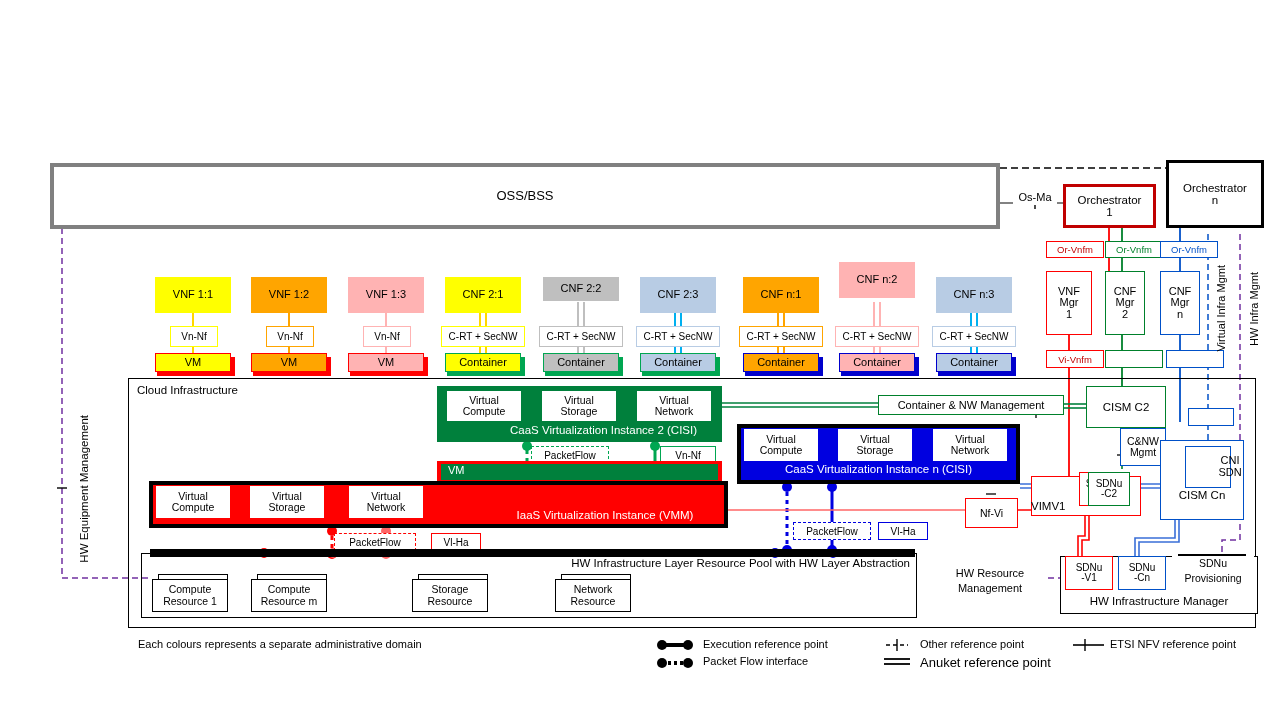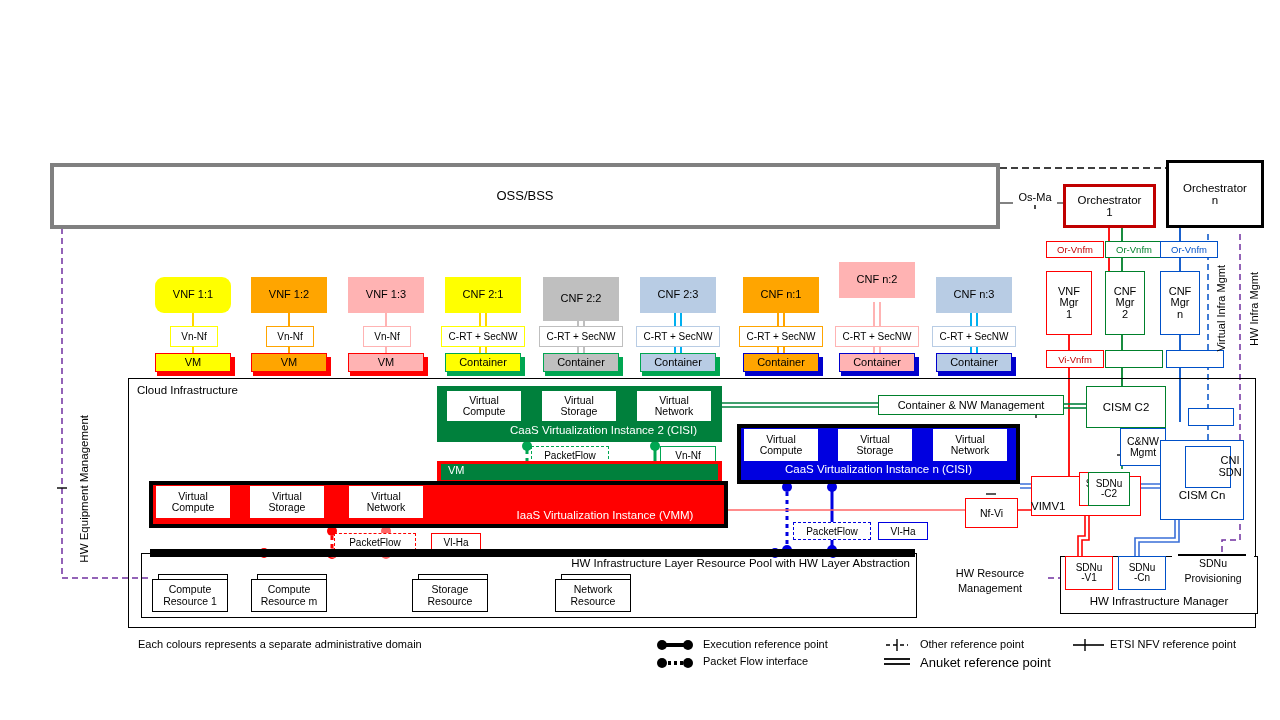--- a/index.html
+++ b/index.html
@@ -188,21 +188,21 @@
   </div>
   <div class="vtext" style="left:1248px; top:272px; font-size:11px;">
     <span>HW Infra Mgmt</span>
   </div>
 
   <div class="abs" style="left:128px; top:378px; width:1128px; height:250px; border:1.6px solid #000; background:transparent;"></div>
   <div class="abs" style="left:137px; top:384px; font-size:11.5px;">
     <span>Cloud Infrastructure</span>
   </div>
 
-  <div class="bx" style="left:155px; top:277px; width:76px; height:36px; background:#ffff00; font-size:11px;border-radius:9px;">
+  <div class="bx" style="left:155px; top:277px; width:76px; height:36px; background:#ffff00; font-size:11px;">
     <span>VNF 1:1</span>
     </div>
   <div class="lbl" style="left:170px; top:326px; width:48px; height:21px; border:1.3px solid #ffff00; font-size:10px;">
     <span>Vn-Nf</span>
     </div>
   <div class="abs" style="left:157px; top:357px; width:78px; height:19px; background:#ff0000;"></div>
   <div class="bx" style="left:155px; top:353px; width:76px; height:19px; background:#ffff00; border:1px solid #ff0000; font-size:11px;">
     <span>VM</span>
     </div>
 
@@ -232,21 +232,21 @@
     <span>CNF 2:1</span>
     </div>
   <div class="lbl" style="left:441px; top:326px; width:84px; height:21px; border:1.3px solid #ffff00; font-size:10px;">
     <span>C-RT + SecNW</span>
     </div>
   <div class="abs" style="left:447px; top:357px; width:78px; height:19px; background:#00a651;"></div>
   <div class="bx" style="left:445px; top:353px; width:76px; height:19px; background:#ffff00; border:1px solid #00a651; font-size:11px;">
     <span>Container</span>
     </div>
 
-  <div class="bx" style="left:543px; top:277px; width:76px; height:44px; background:#bfbfbf; font-size:11px;">
+  <div class="bx" style="left:543px; top:277px; width:76px; height:24px; background:#bfbfbf; font-size:11px;">
     <span>CNF 2:2</span>
     </div>
   <div class="lbl" style="left:539px; top:326px; width:84px; height:21px; border:1.3px solid #bfbfbf; font-size:10px;">
     <span>C-RT + SecNW</span>
     </div>
   <div class="abs" style="left:545px; top:357px; width:78px; height:19px; background:#00a651;"></div>
   <div class="bx" style="left:543px; top:353px; width:76px; height:19px; background:#bfbfbf; border:1px solid #00a651; font-size:11px;">
     <span>Container</span>
     </div>
 

